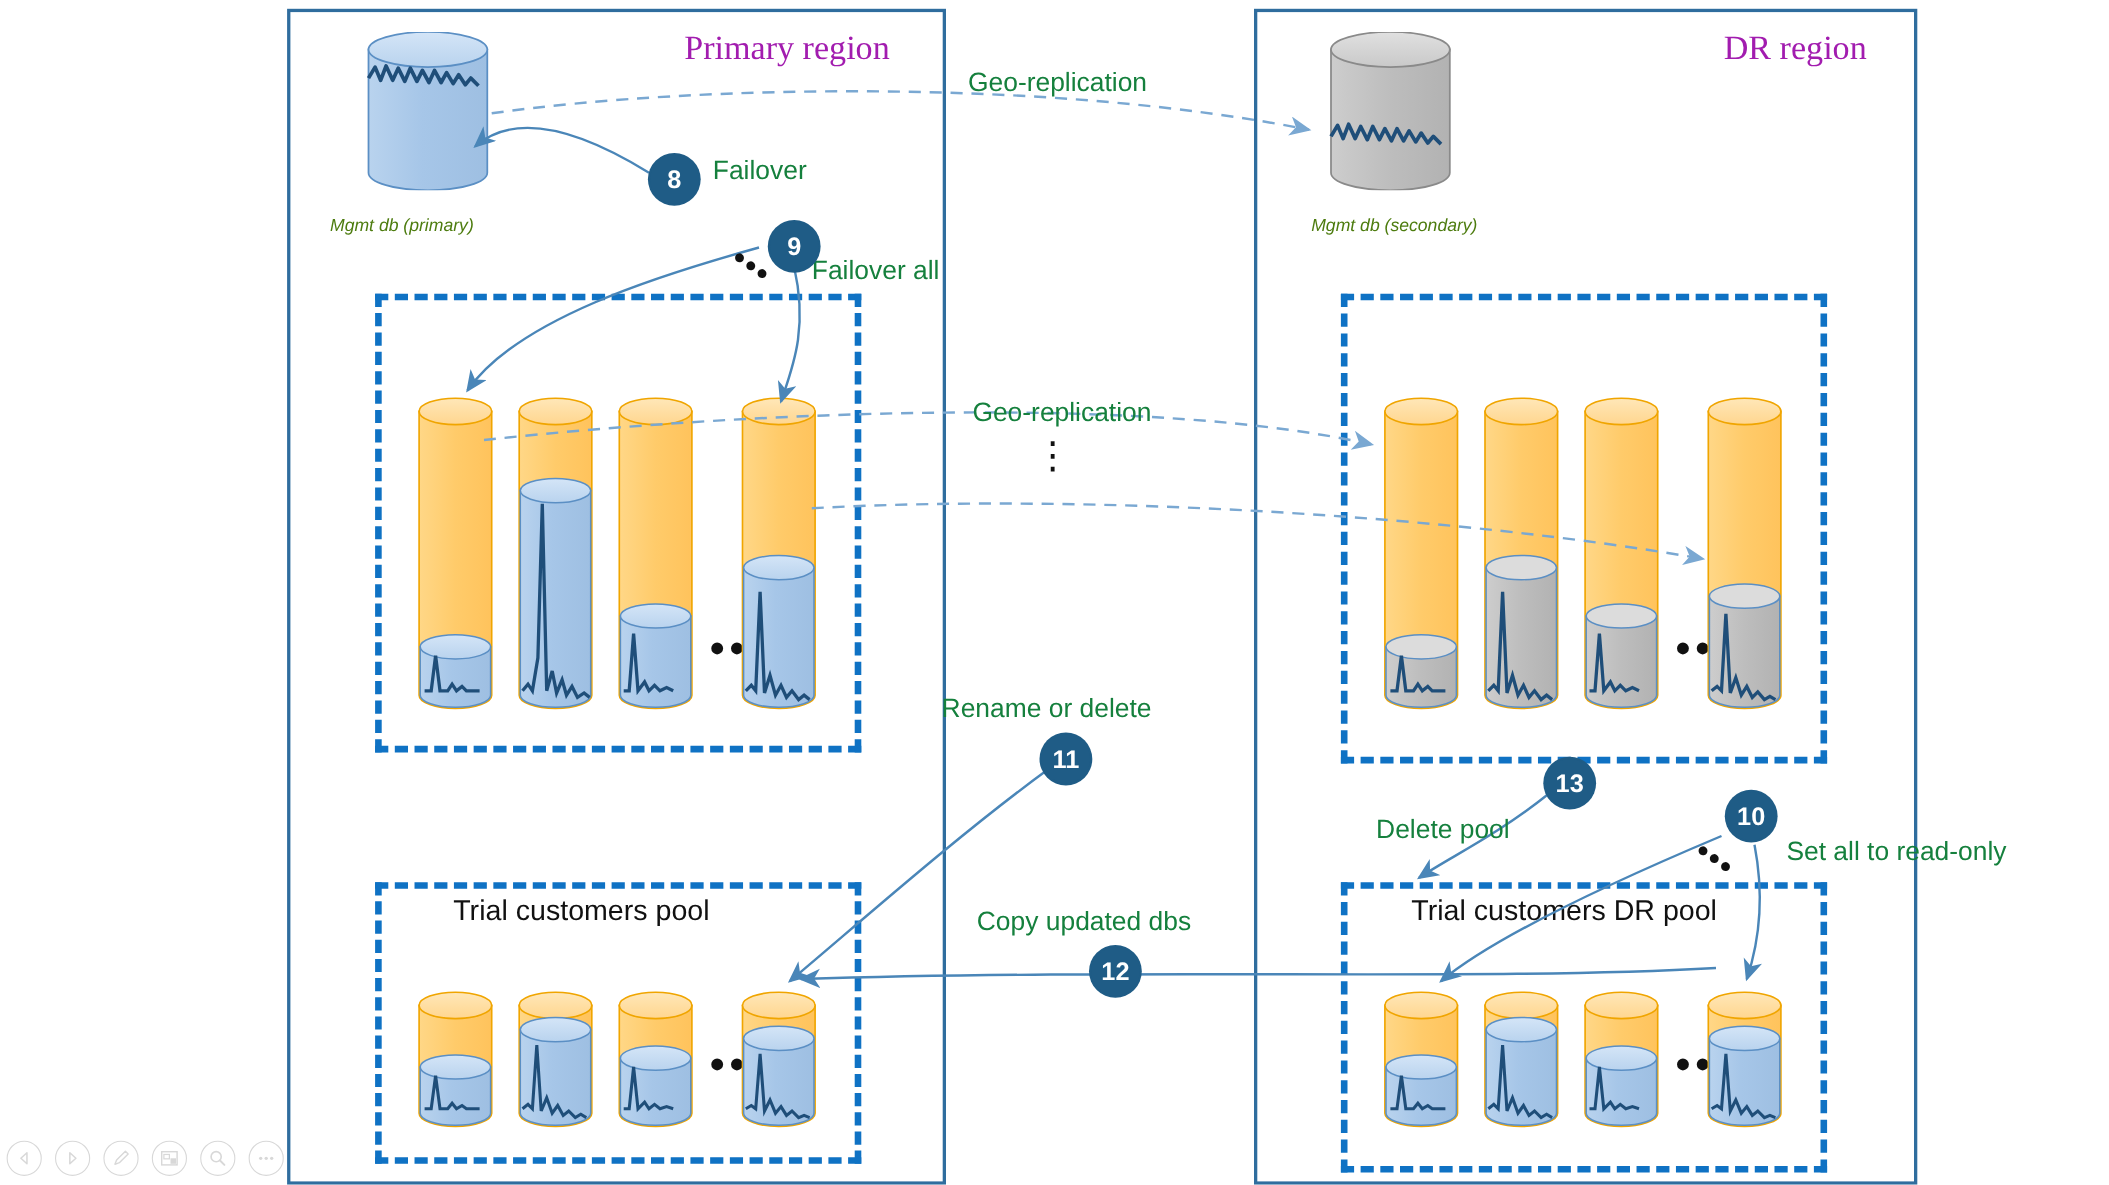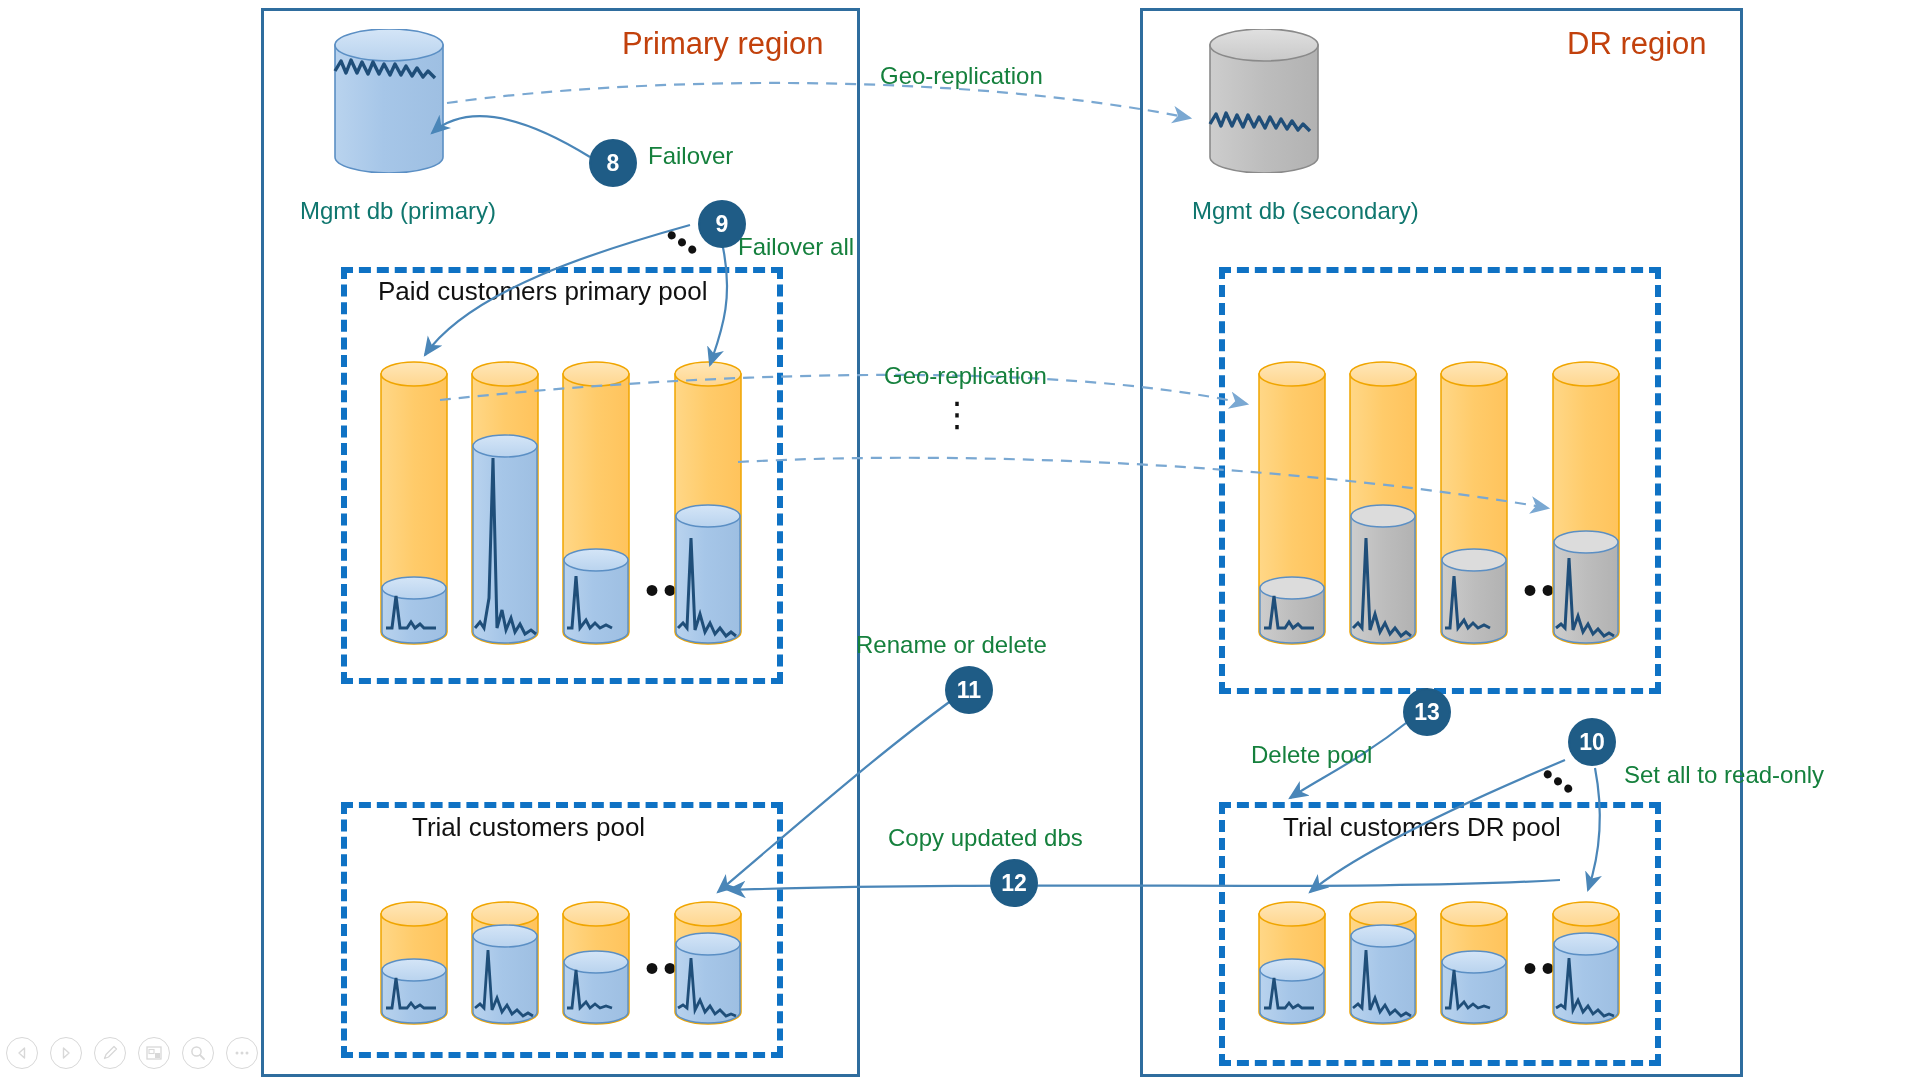--- a/index.html
+++ b/index.html
@@ -1,24 +1,24 @@
 <!DOCTYPE html>
 <html><head>
 <meta charset="utf-8">
 <style>
   html,body{margin:0;padding:0;background:#ffffff;}
   body{width:1917px;height:1077px;position:relative;overflow:hidden;
        font-family:"Liberation Sans",sans-serif;color:#111;}
   .canvas{position:absolute;inset:0;}
   svg.layer{position:absolute;left:0;top:0;width:1917px;height:1077px;overflow:visible;}
   .region-box{position:absolute;border:3px solid #2f6d9e;background:transparent;}
-  .region-title{position:absolute;font-size:31px;color:#c2410c;white-space:nowrap;}
+  .region-title{position:absolute;font-size:31px;color:#a21caf;white-space:nowrap;font-family:Liberation Serif, serif;}
   .pool-box{position:absolute;border:6px dashed #0f72c4;background:transparent;}
   .pool-title{position:absolute;font-size:26px;color:#111;white-space:nowrap;}
-  .db-label{position:absolute;font-size:24px;color:#0f766e;white-space:nowrap;}
+  .db-label{position:absolute;font-size:16px;color:#4d7c0f;white-space:nowrap;font-style:italic;}
   .edge-label{position:absolute;font-size:24px;color:#15803d;white-space:nowrap;}
   .badge{position:absolute;width:44px;height:44px;border-radius:50%;
          background:#1f5c86;color:#fff;font-size:23px;font-weight:bold;
          display:flex;align-items:center;justify-content:center;
          box-shadow:0 0 0 2px #1f5c86;}
   .ellipsis-h{position:absolute;font-size:40px;letter-spacing:4px;color:#111;line-height:1;}
   .ellipsis-v{position:absolute;font-size:34px;color:#111;line-height:0.55;text-align:center;}
   .ellipsis-d{position:absolute;font-size:30px;color:#111;line-height:1;
               transform:rotate(35deg);letter-spacing:2px;}
   .toolbar{position:absolute;left:6px;bottom:8px;display:flex;gap:12px;align-items:center;}
@@ -31,21 +31,20 @@
 
 <div class="canvas">
 
   <div class="region-box" style="left:261px;top:8px;width:593px;height:1063px;"></div>
   <div class="region-box" style="left:1140px;top:8px;width:597px;height:1063px;"></div>
 
   <div class="region-title" style="left:622px;top:26px;">Primary region</div>
   <div class="region-title" style="left:1567px;top:26px;">DR region</div>
 
   <div class="pool-box" style="left:341px;top:267px;width:430px;height:405px;"></div>
-  <div class="pool-title" style="left:378px;top:276px;">Paid customers primary pool</div>
 
   <div class="pool-box" style="left:1219px;top:267px;width:430px;height:415px;"></div>
 
   <div class="pool-box" style="left:341px;top:802px;width:430px;height:244px;"></div>
   <div class="pool-title" style="left:412px;top:812px;">Trial customers pool</div>
 
   <div class="pool-box" style="left:1219px;top:802px;width:430px;height:252px;"></div>
   <div class="pool-title" style="left:1283px;top:812px;text-align:center;">Trial customers DR pool</div>
 
   <svg class="cyl" style="left:331px;top:29px;width:116px;height:144px;" viewBox="0 0 116 144">

